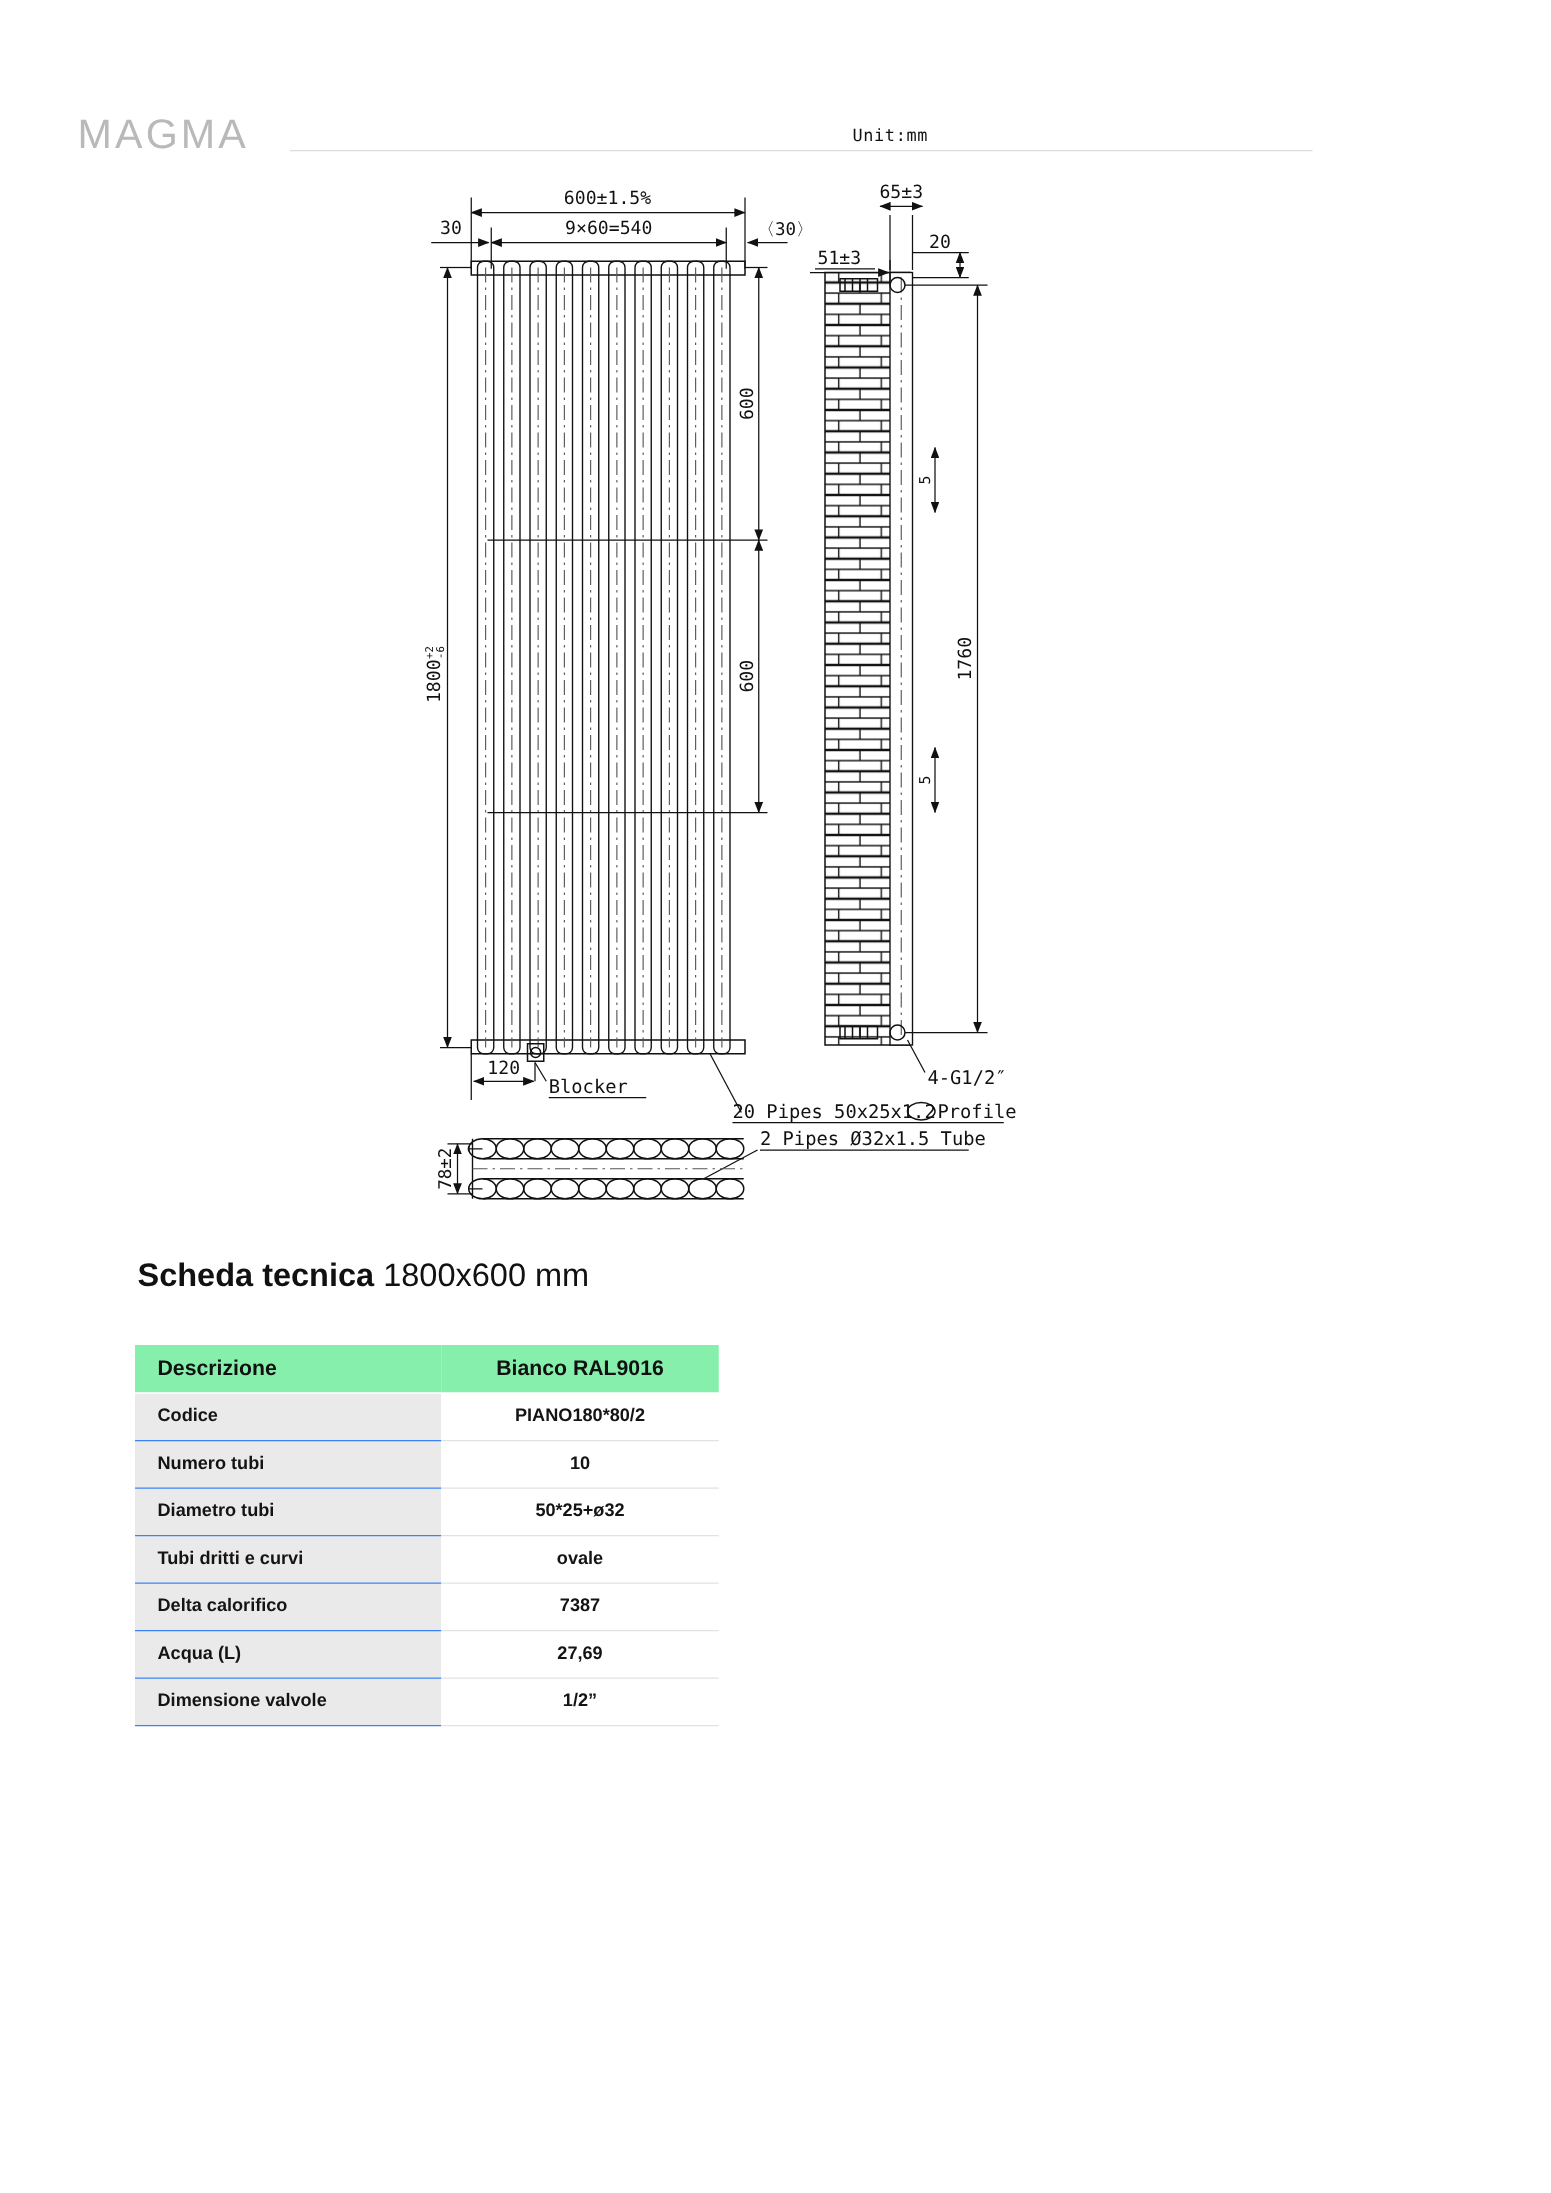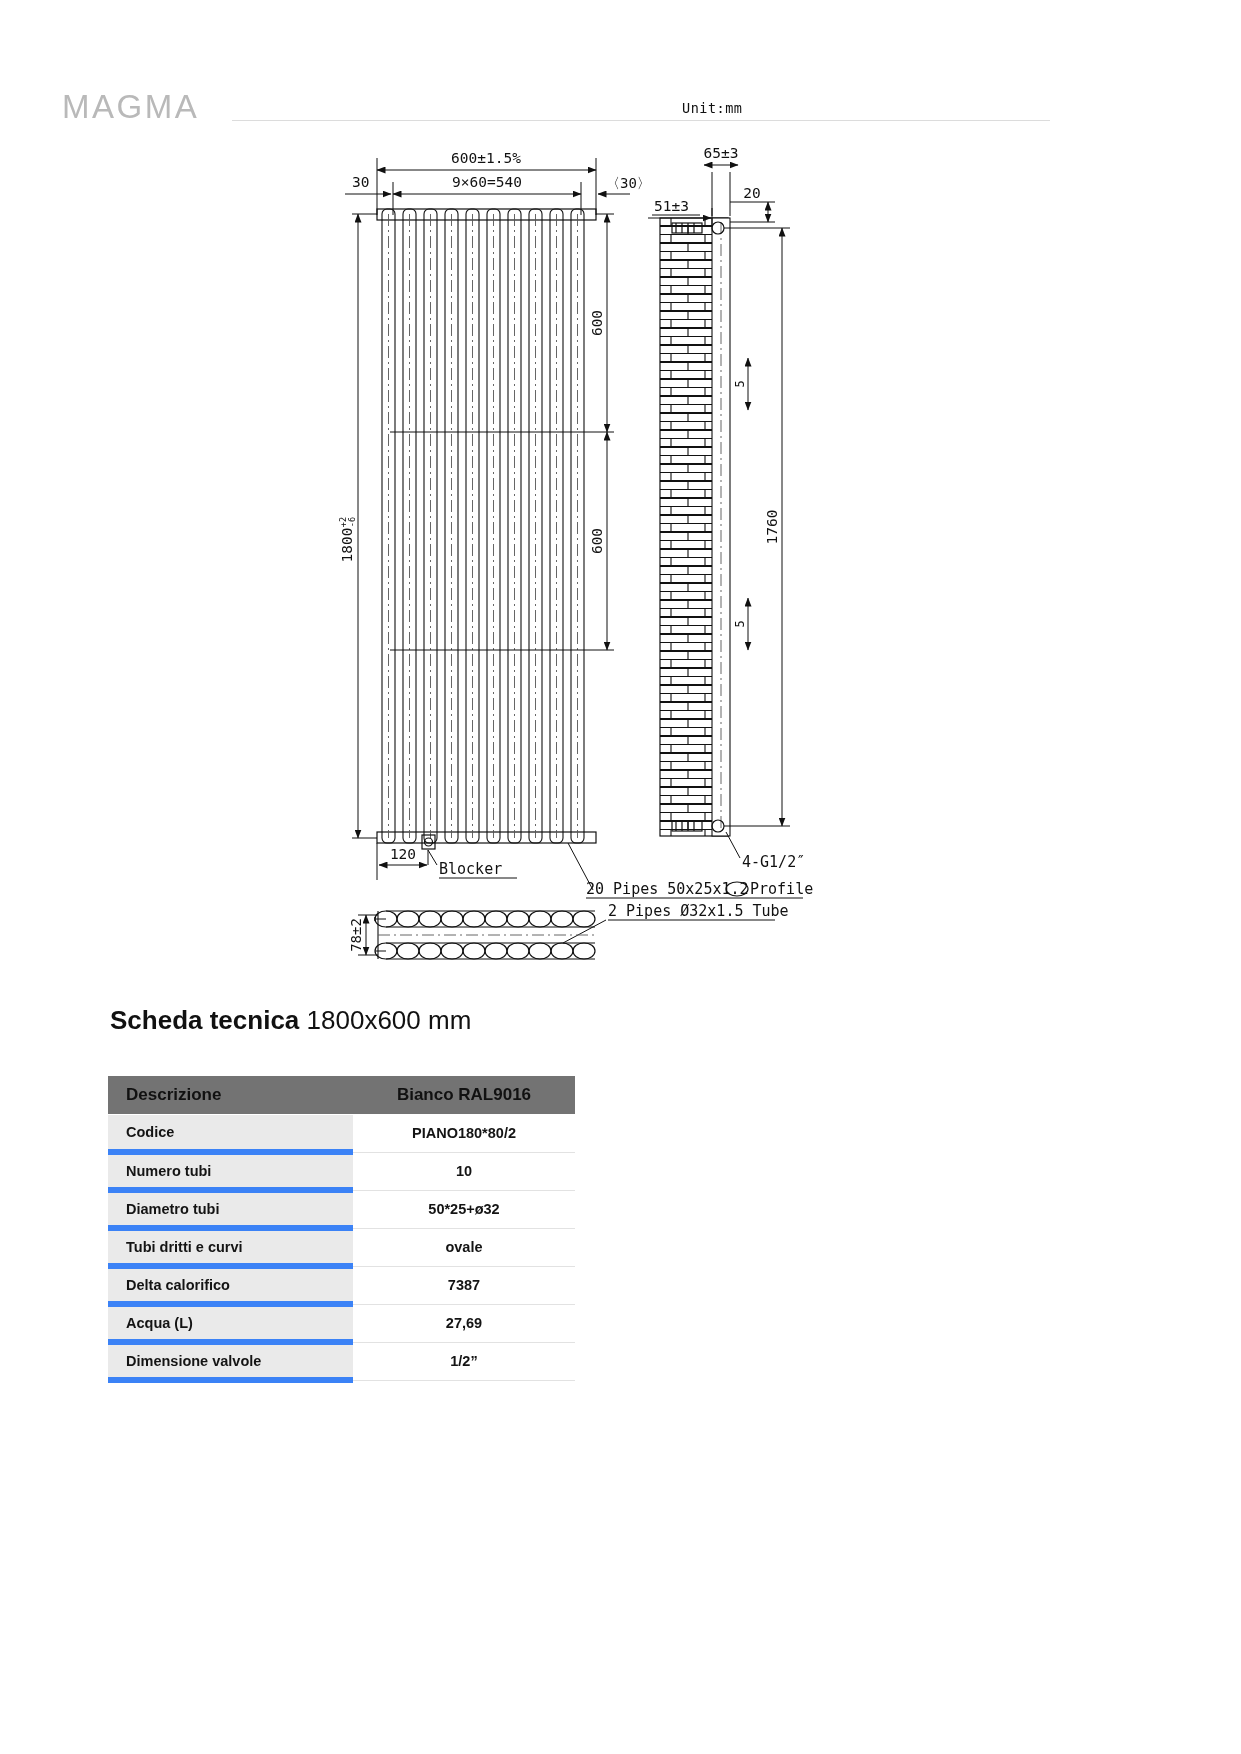--- a/index.html
+++ b/index.html
@@ -41,28 +41,28 @@
   
   .spec-table {
     position:absolute; left:108px; top:1076px;
     width:467px; border-collapse:collapse;
     font-size:14.5px;
   }
   .spec-table th, .spec-table td {
     height:38px; padding:0 18px; vertical-align:middle;
   }
   .spec-table thead th {
-    background:#737373; font-weight:700; font-size:17px; color:#111;
+    background:#86efac; font-weight:700; font-size:17px; color:#111;
     border:none;
   }
   .spec-table thead th.th-desc { text-align:left; width:245px; }
   .spec-table thead th.th-val  { text-align:center; width:222px; }
   .spec-table tbody td.c-label {
     background:#eaeaea; text-align:left; font-weight:700; color:#141414;
-    border-bottom:6px solid #3b82f6;
+    border-bottom:1px solid #3b82f6;
     border-top:1px solid #ffffff;
   }
   .spec-table tbody td.c-value {
     background:#ffffff; text-align:center; font-weight:700; color:#141414;
     border-bottom:1px solid #e2e2e2;
   }
   .spec-table tbody tr:last-child td.c-value { border-bottom:1px solid #e2e2e2; }
 </style>
 </head>
 <body>

